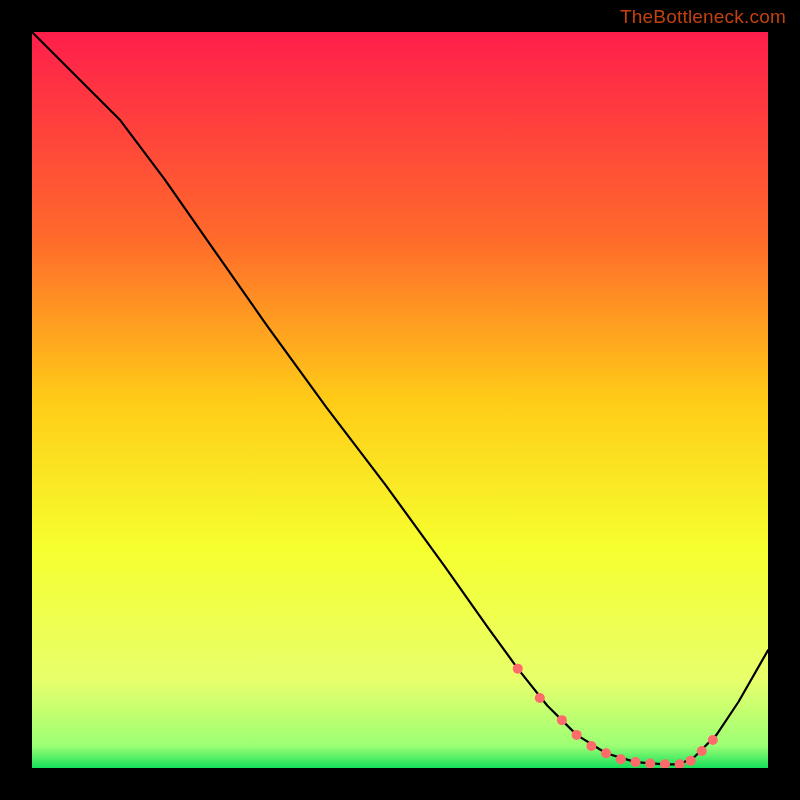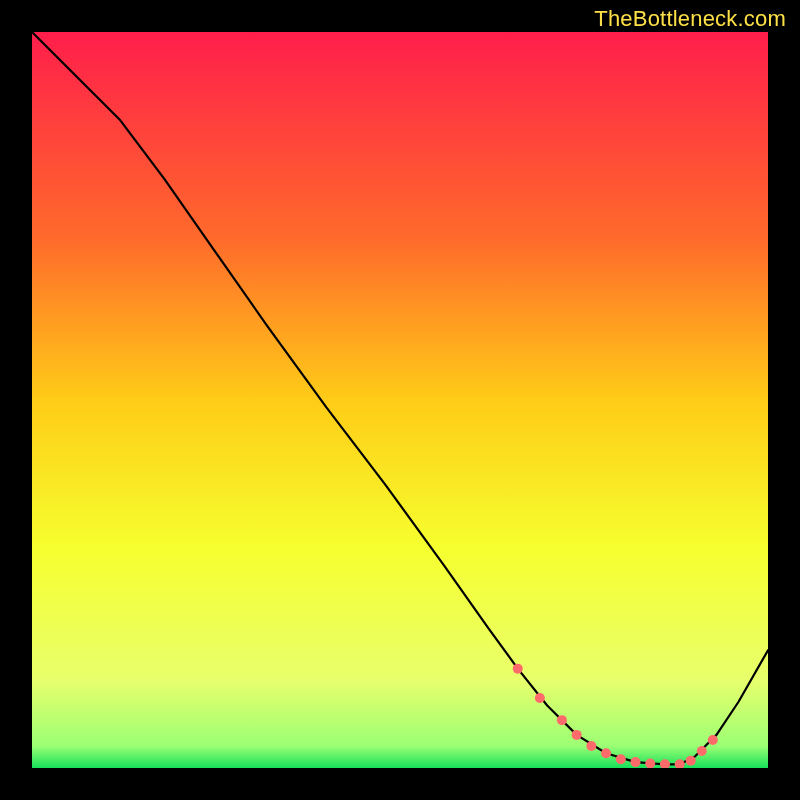--- a/index.html
+++ b/index.html
@@ -21,22 +21,22 @@
     position: absolute;
     left: 32px;
     top: 32px;
     width: 736px;
     height: 736px;
   }
   .watermark {
     position: absolute;
     top: 6px;
     right: 14px;
-    color: #fde047;
-    font-size: 22px;
+    color: #c2410c;
+    font-size: 19px;
     letter-spacing: 0.2px;
     font-weight: 500;
   }
   svg { display: block; }
 </style>
 </head>
 <body>
 
 <div class="stage">
 

